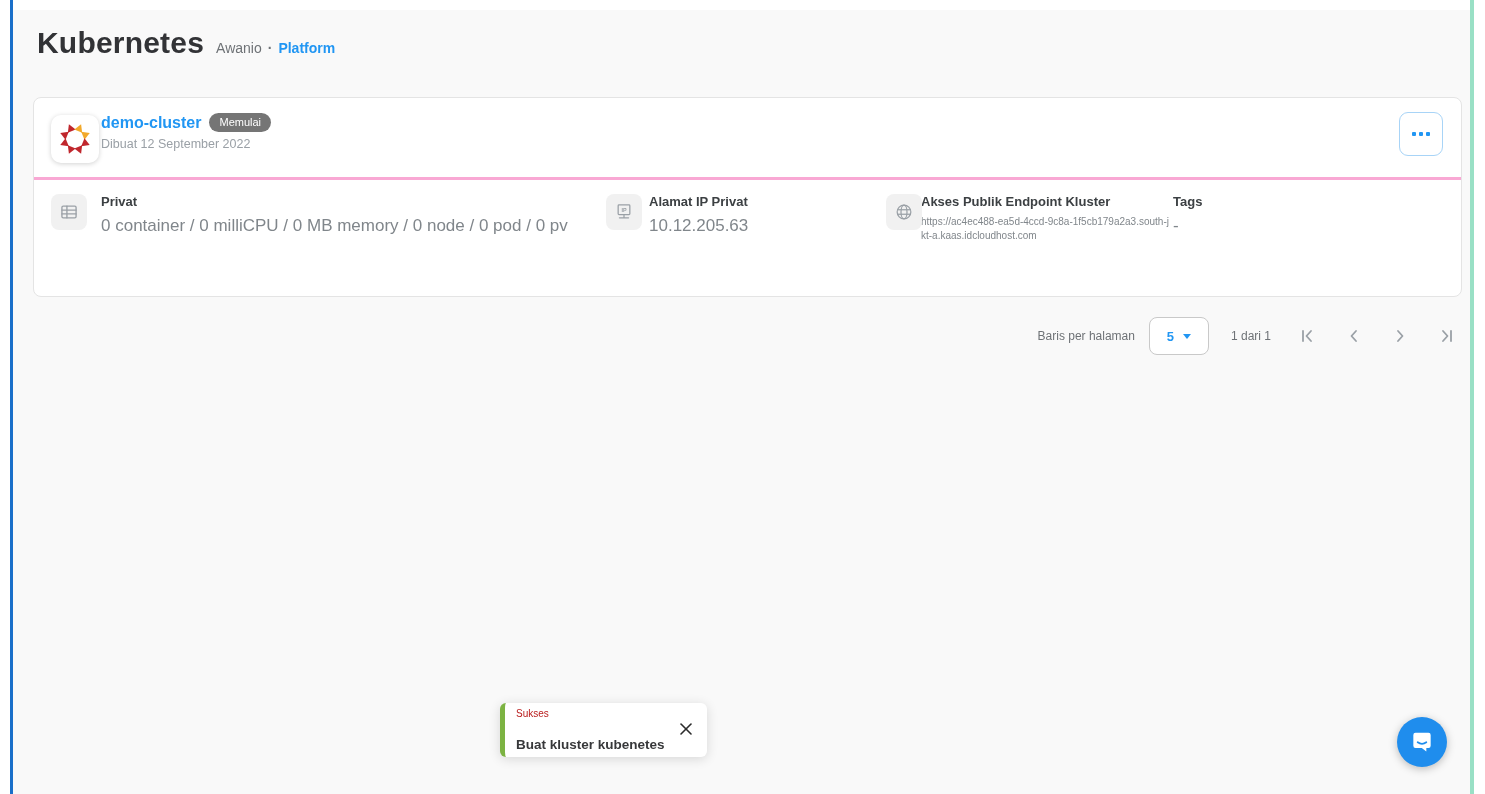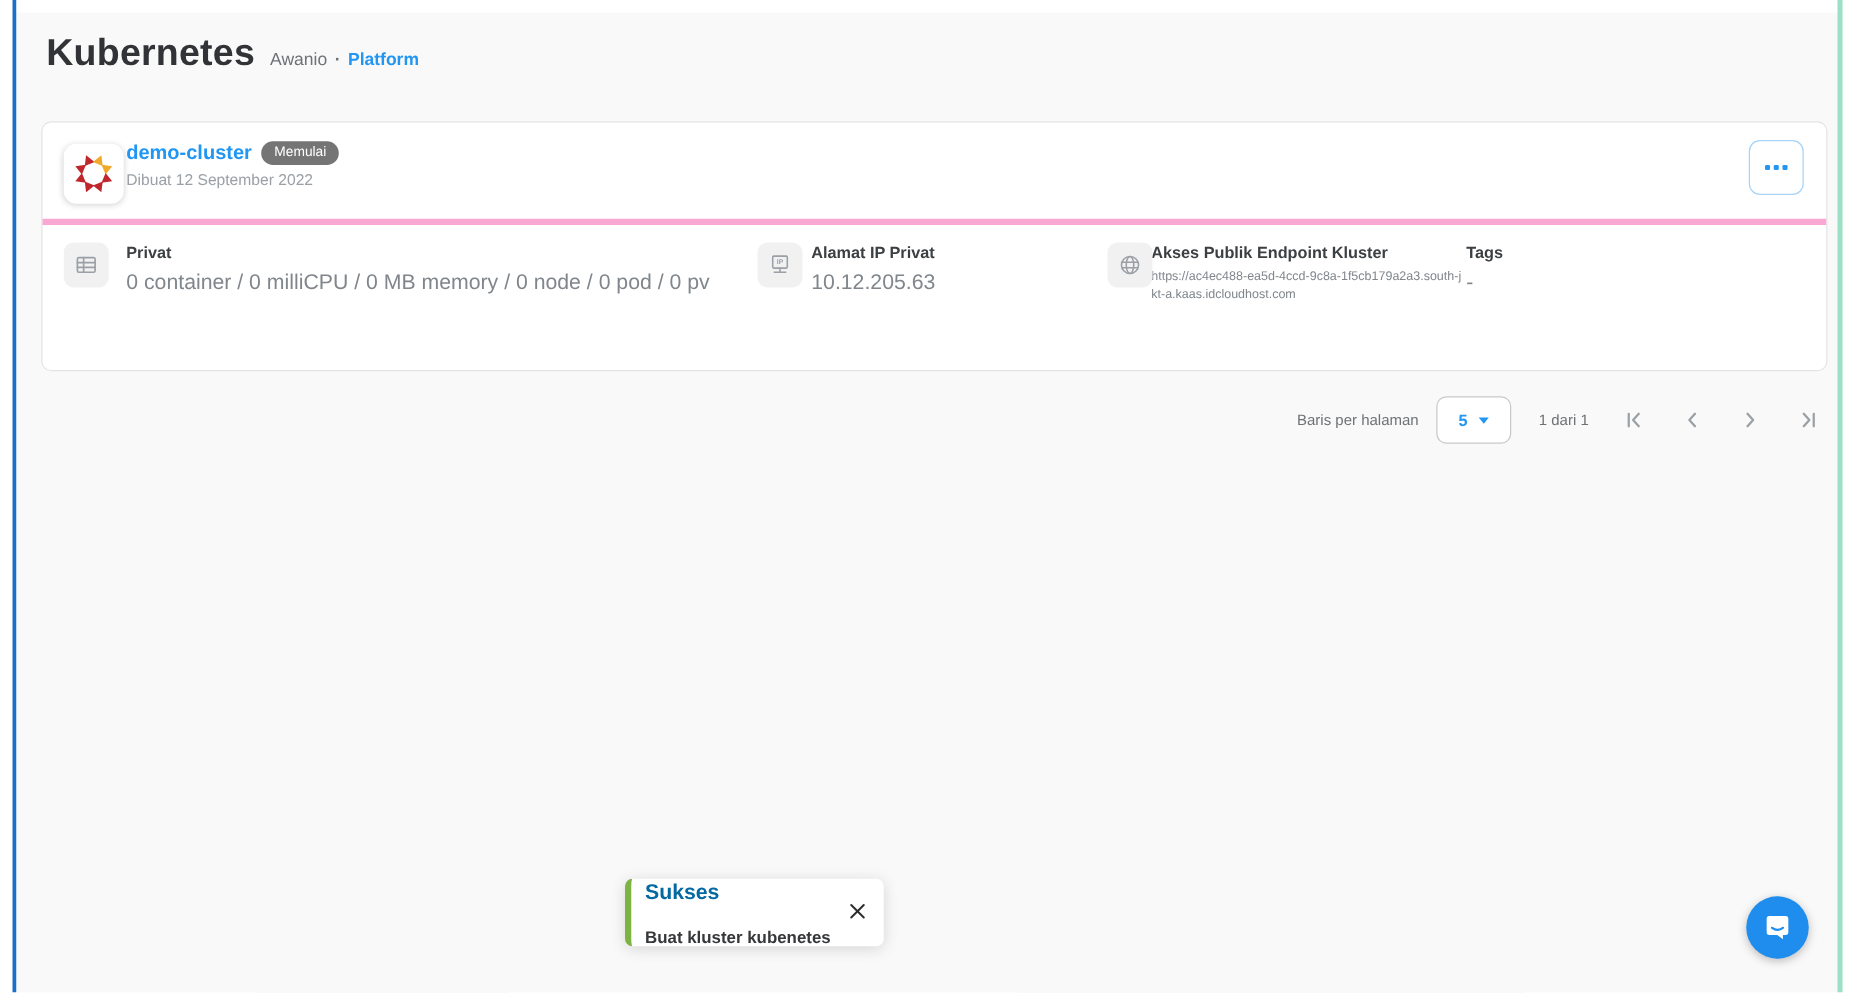--- a/index.html
+++ b/index.html
@@ -12,21 +12,21 @@
   
   .page-header { position:absolute; left:37px; top:26px; display:flex; align-items:baseline; gap:12px; }
   .page-title { font-size:30px; font-weight:bold; color:#323336; letter-spacing:0.2px; }
   .breadcrumb { display:flex; align-items:baseline; gap:6px; font-size:14px; }
   .crumb-app { color:#6e7276; }
   .crumb-sep { color:#6e7276; font-weight:bold; }
   .crumb-section { color:#2196f3; font-weight:bold; }
 
   
   .card { position:absolute; left:33px; top:97px; width:1429px; height:200px; background:#ffffff; border:1px solid #e4e4e4; border-radius:8px; }
-  .card-head { position:relative; height:82px; border-bottom:5px solid #f9a8d4; }
+  .card-head { position:relative; height:82px; border-bottom:3px solid #f9a8d4; }
   .cluster-logo { position:absolute; left:17px; top:17px; width:48px; height:48px; background:#ffffff; border-radius:10px; box-shadow:0 1px 5px rgba(0,0,0,.18); display:flex; align-items:center; justify-content:center; }
   .head-text { position:absolute; left:67px; top:15px; }
   .name-row { display:flex; align-items:center; gap:8px; }
   .cluster-name { font-size:16px; font-weight:bold; color:#2196f3; cursor:pointer; }
   .status-badge { background:#757575; color:#ffffff; font-size:11px; padding:3px 10px 4px; border-radius:11px; }
   .cluster-created { margin-top:5px; font-size:12.5px; color:#9aa0a6; }
   .menu-btn { position:absolute; right:18px; top:14px; width:44px; height:44px; border:1px solid #a8d4f7; border-radius:9px; background:#ffffff; display:flex; align-items:center; justify-content:center; gap:3px; cursor:pointer; }
   .menu-btn .dot { width:4px; height:4px; border-radius:1px; background:#2196f3; }
 
   
@@ -51,21 +51,21 @@
   .rpp-select { width:60px; height:38px; border:1px solid #c9c9c9; border-radius:8px; background:#ffffff; display:flex; align-items:center; justify-content:center; gap:9px; cursor:pointer; }
   .rpp-value { font-size:13px; font-weight:bold; color:#2196f3; }
   .caret-down { width:0; height:0; border-left:4px solid transparent; border-right:4px solid transparent; border-top:5px solid #2196f3; }
   .page-info { font-size:12px; color:#6e7276; margin-left:22px; }
   .nav-btn { width:18px; height:18px; margin-left:28px; display:flex; align-items:center; justify-content:center; cursor:pointer; }
   .nav-btn svg { stroke:#9aa0a6; fill:none; stroke-width:1.8; stroke-linecap:round; stroke-linejoin:round; }
 
   
   .toast { position:absolute; left:500px; top:703px; width:207px; height:54px; background:#ffffff; border-radius:6px; box-shadow:0 2px 12px rgba(0,0,0,.14); border-left:5px solid #7cb342; display:flex; align-items:center; }
   .toast-texts { padding-left:11px; flex:1; }
-  .toast-title { font-size:17px; font-weight:bold; color:#0369a1; }
+  .toast-title { font-size:10px; font-weight:normal; color:#b91c1c; }
   .toast-message { margin-top:18px; font-size:13.5px; font-weight:bold; color:#37383a; }
   .toast-close { font-size:17px; color:#2b2b2b; padding:0 14px 0 6px; cursor:pointer; line-height:1; }
 
   
   .chat-launcher { position:absolute; left:1397px; top:717px; width:50px; height:50px; border-radius:50%; background:#1f8ded; box-shadow:0 2px 8px rgba(0,0,0,.25); display:flex; align-items:center; justify-content:center; cursor:pointer; }
 </style>
 </head>
 <body>
 
 <div class="stage">

